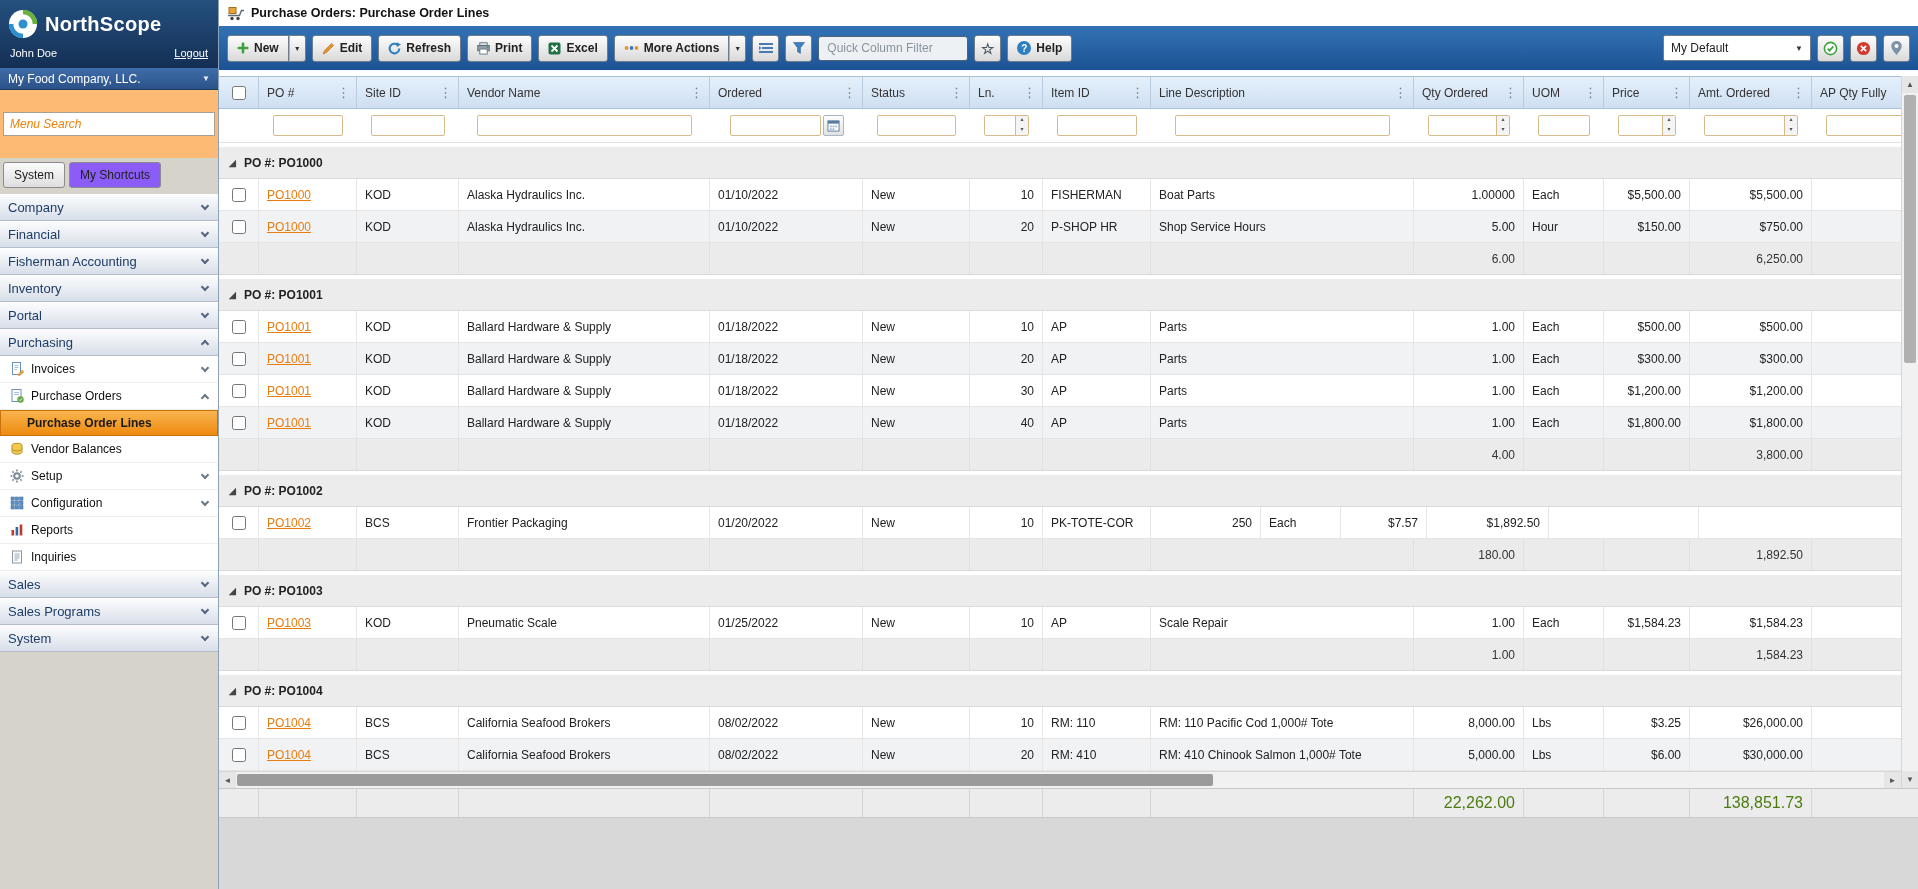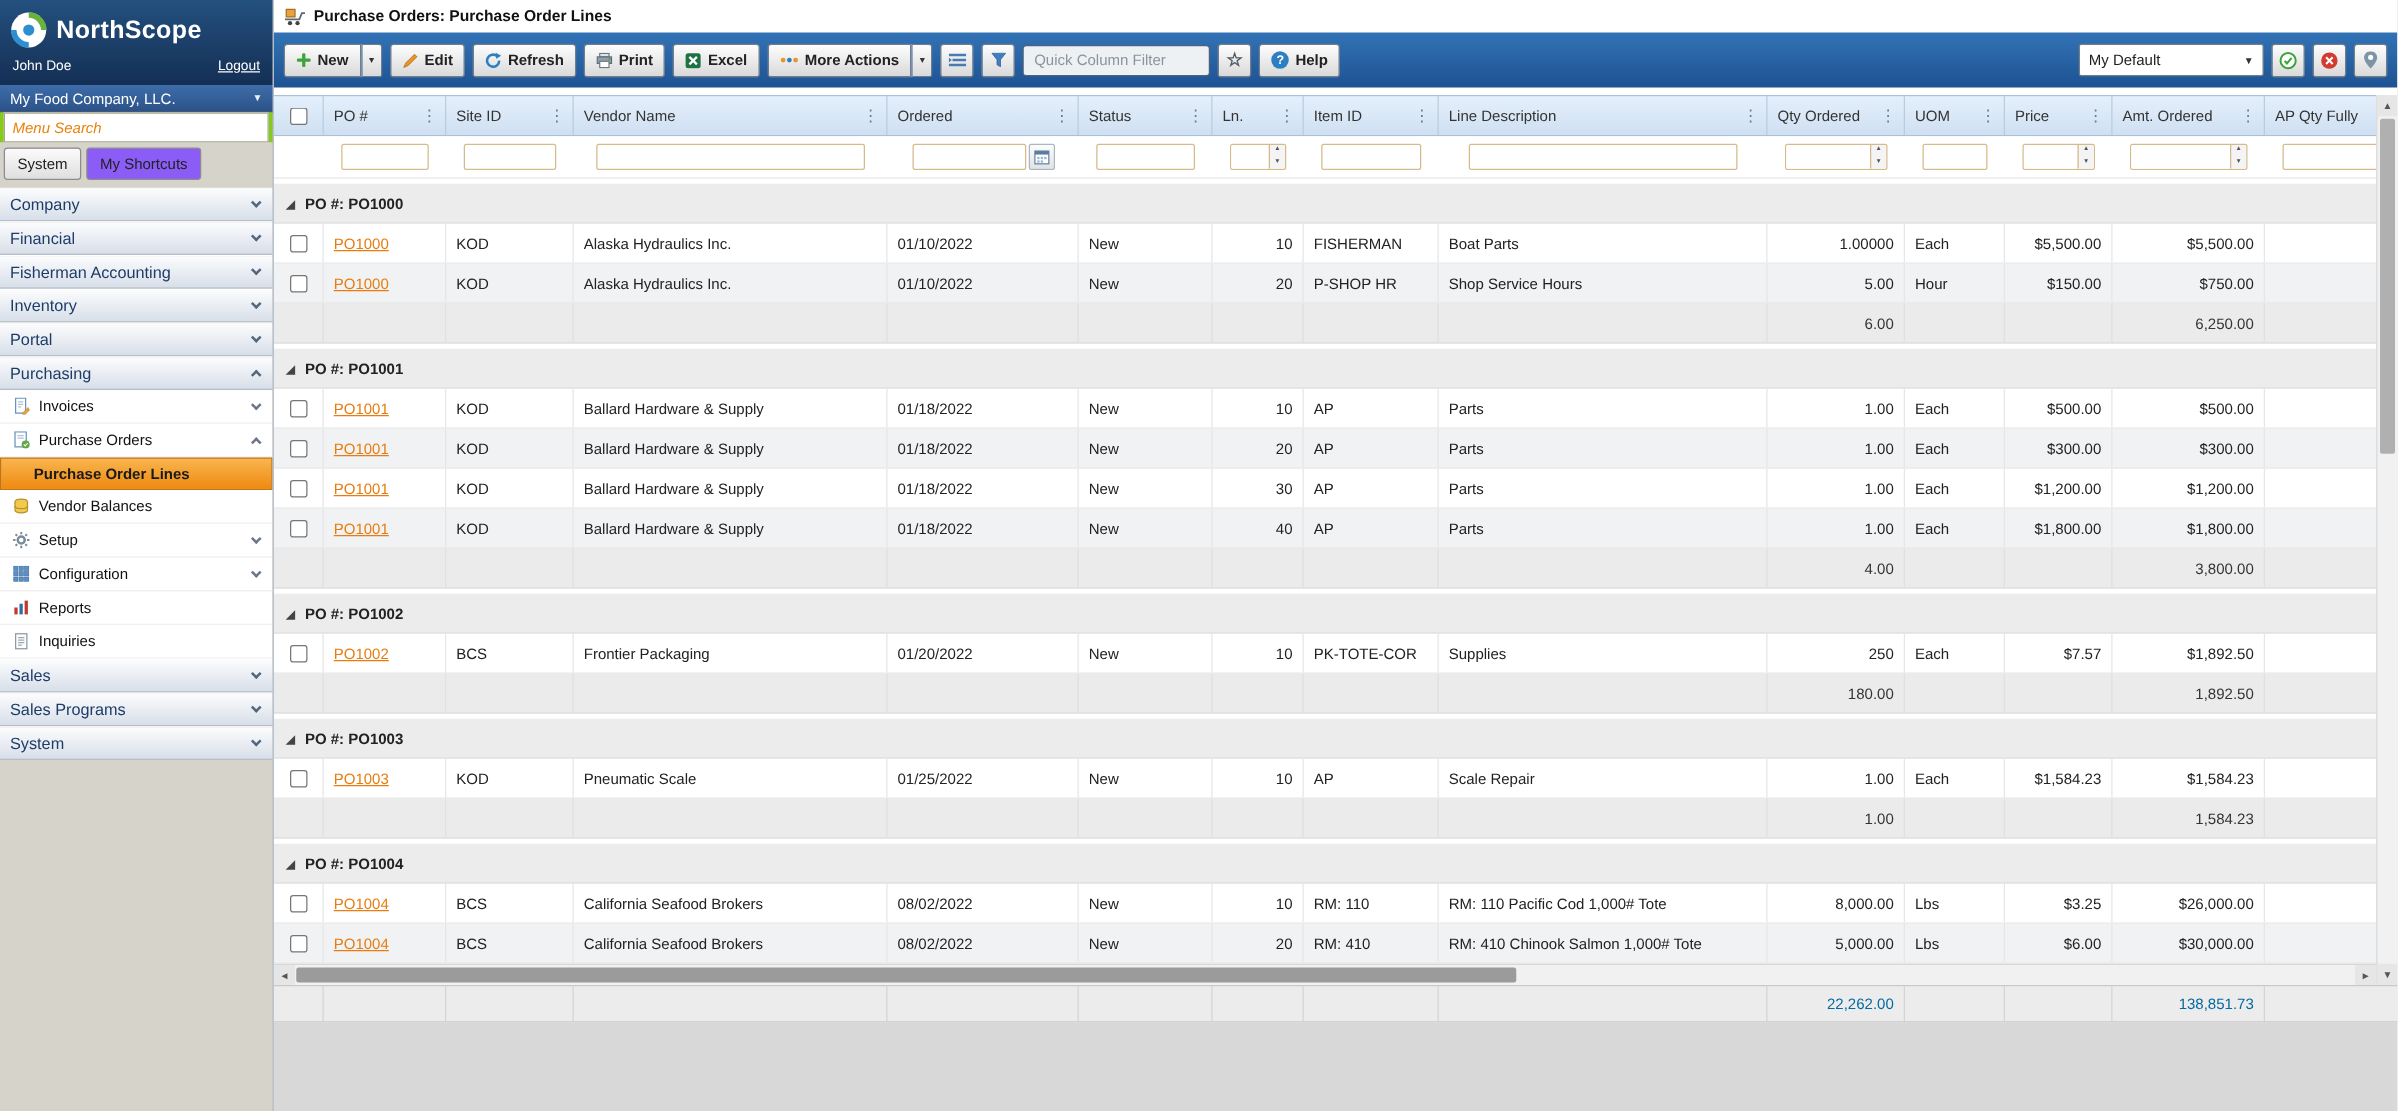--- a/index.html
+++ b/index.html
@@ -10,21 +10,21 @@
   
   .sidebar{width:219px;flex-shrink:0;display:flex;flex-direction:column;background:#d6d3cb;border-right:1px solid #8fa1b5;}
   .sb-top{background:linear-gradient(#24507f,#142f54);color:#fff;padding:5px 8px 3px;height:68px;}
   .sb-logo-row{display:flex;align-items:center;gap:7px;height:38px;}
   .sb-logo{width:30px;height:30px;display:flex;align-items:center;justify-content:center;}
   .sb-logo-text{font-size:20px;font-weight:bold;letter-spacing:.3px;}
   .sb-user-row{display:flex;justify-content:space-between;font-size:11px;padding:4px 2px 0;}
   .sb-logout{text-decoration:underline;cursor:pointer;}
   .sb-company{height:22px;background:linear-gradient(#3e6da9,#2c5288);color:#fff;display:flex;align-items:center;justify-content:space-between;padding:0 8px;font-size:12px;border-bottom:1px solid #1d3c63;cursor:pointer;}
   .dd-caret{font-size:8px;color:#e8eef5;}
-  .sb-search-wrap{padding:0 3px;background:#84cc16;}
+  .sb-search-wrap{padding:22px 3px;background:#fdba74;}
   .sb-search{width:100%;height:24px;border:1px solid #a9a294;padding:0 6px;font-size:12px;font-family:inherit;font-style:italic;color:#333;}
   .sb-search::placeholder{color:#e8820c;font-style:italic;opacity:1;}
   .sb-tabs{display:flex;gap:4px;padding:4px 3px 6px;background:#d6d3cb;}
   .sb-tab{border:1px solid #8c8c8c;border-radius:3px;padding:5px 10px;font-size:12px;font-family:inherit;background:linear-gradient(#fbfbfb,#dfdfdf);cursor:pointer;color:#222;}
   .sb-tab.active{background:#8b5cf6;}
   .sb-menu{flex:1;background:#d6d3cb;overflow:hidden;display:flex;flex-direction:column;}
   .acc-header{height:27px;flex-shrink:0;display:flex;align-items:center;padding:0 10px 0 8px;background:linear-gradient(#fbfcfd,#d8dfe9);border-bottom:1px solid #b3bdcc;border-top:1px solid #fff;color:#1e3c68;font-size:13px;cursor:pointer;}
   .acc-label{flex:1;}
   .chev{width:6px;height:6px;border-right:2px solid #54667e;border-bottom:2px solid #54667e;transform:rotate(45deg);margin-top:-3px;flex-shrink:0;}
   .chev.up{transform:rotate(-135deg);margin-top:3px;}
@@ -85,21 +85,21 @@
   
   .h-scroll{height:17px;width:100%;background:#f1f1f1;border-top:1px solid #d7d7d7;position:relative;display:flex;align-items:center;justify-content:space-between;}
   .hs-arrow{width:17px;text-align:center;font-size:8px;color:#555;background:#e6e6e6;height:100%;line-height:17px;cursor:pointer;flex-shrink:0;}
   .h-thumb{position:absolute;left:18px;top:2px;width:58%;height:12px;background:#9b9b9b;border-radius:2px;cursor:pointer;}
   .v-scroll{width:17px;flex-shrink:0;background:#f1f1f1;border-left:1px solid #d7d7d7;display:flex;flex-direction:column;}
   .vs-arrow{height:17px;width:100%;text-align:center;font-size:8px;line-height:17px;color:#555;background:#e6e6e6;cursor:pointer;flex-shrink:0;}
   .v-track{flex:1;display:flex;justify-content:center;padding-top:2px;}
   .v-thumb{width:12px;height:268px;background:#b0b0b0;border-radius:2px;cursor:pointer;}
 
   .gt-row{display:flex;height:30px;flex-shrink:0;background:#ececec;border-top:1px solid #c9c9c9;border-bottom:1px solid #c9c9c9;}
-  .gt-cell{display:flex;align-items:center;justify-content:flex-end;padding:0 8px;border-right:1px solid #d4d4d4;flex-shrink:0;font-size:12px;color:#0369a1;height:100%;white-space:nowrap;}
+  .gt-cell{display:flex;align-items:center;justify-content:flex-end;padding:0 8px;border-right:1px solid #d4d4d4;flex-shrink:0;font-size:16px;color:#4d7c0f;height:100%;white-space:nowrap;}
   .record-bar{height:22px;flex-shrink:0;background:#e3e3e3;display:flex;align-items:center;justify-content:flex-end;padding-right:10px;font-size:11.5px;color:#333;border-bottom:1px solid #cfcfcf;}
   .bottom-filler{flex:1;background:#d8d8d8;}
 </style>
 </head>
 <body>
 
 <div class="app">
 
   <aside class="sidebar">
     <div class="sb-top">
@@ -717,21 +717,20 @@
                 </div>
                 <div class="g-cell left" style="width: 98px;">
                   <span class="po-link">PO1002</span>
                 </div>
                 <div class="g-cell left" style="width: 102px;">BCS</div>
                 <div class="g-cell left" style="width: 251px;">Frontier Packaging</div>
                 <div class="g-cell left" style="width: 153px;">01/20/2022</div>
                 <div class="g-cell left" style="width: 107px;">New</div>
                 <div class="g-cell right" style="width: 73px;">10</div>
                 <div class="g-cell left" style="width: 108px;">PK-TOTE-COR</div>
-                <div class="g-cell left" style="width: 263px;">Supplies</div>
                 <div class="g-cell right" style="width: 110px;">250</div>
                 <div class="g-cell left" style="width: 80px;">Each</div>
                 <div class="g-cell right" style="width: 86px;">$7.57</div>
                 <div class="g-cell right" style="width: 122px;">$1,892.50</div>
                 <div class="g-cell right" style="width: 150px;"></div>
               </div>
               <div class="g-footer" style="width: 1743px;">
                 <div class="g-cell right" style="width: 40px;"></div>
                 <div class="g-cell right" style="width: 98px;"></div>
                 <div class="g-cell right" style="width: 102px;"></div>

